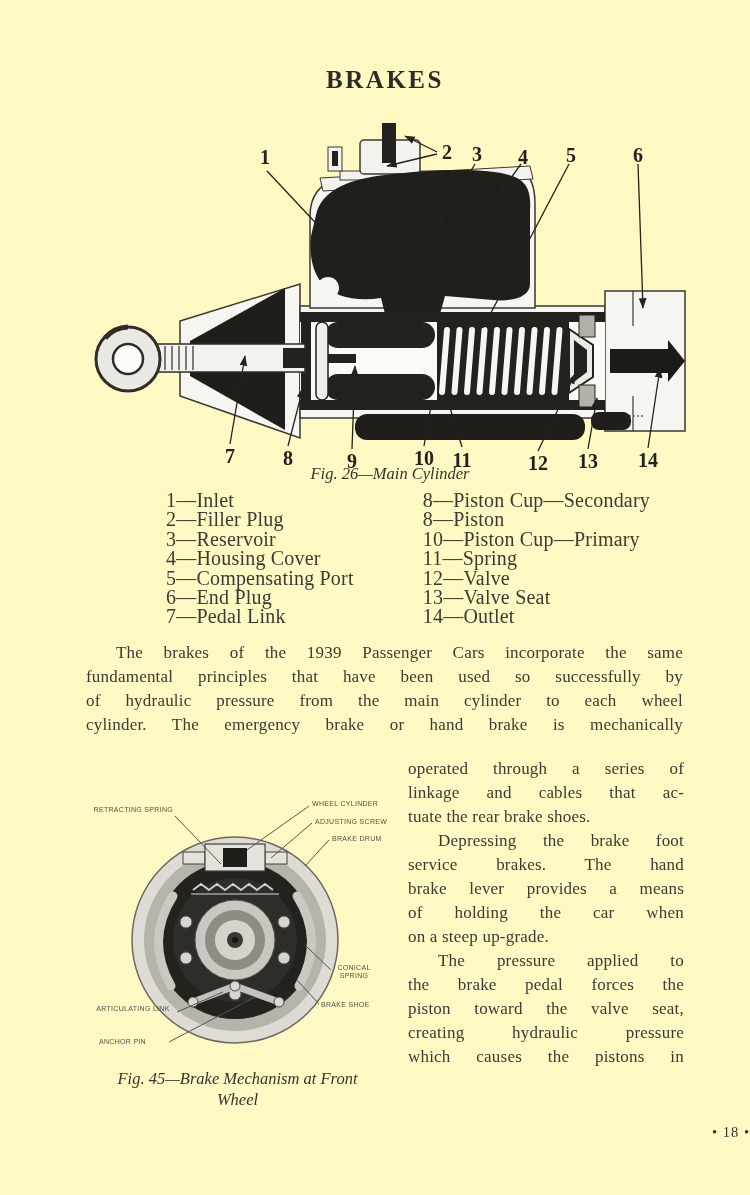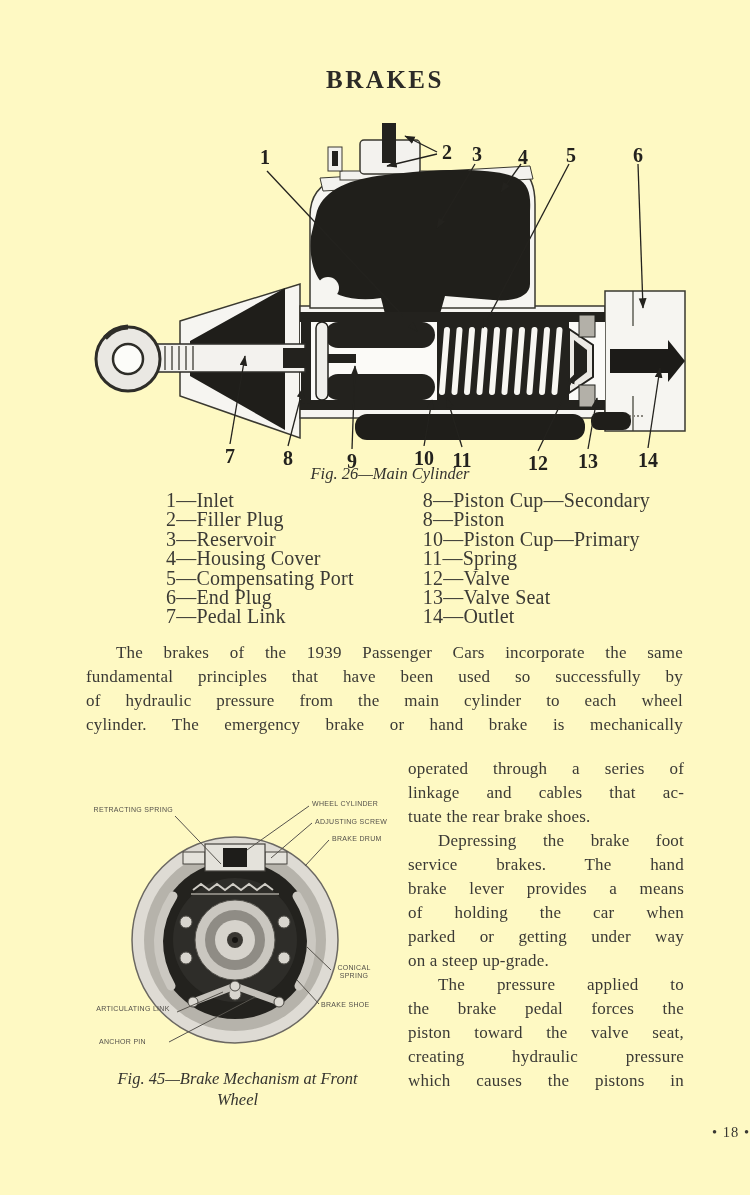--- a/index.html
+++ b/index.html
@@ -234,21 +234,20 @@
   </div>
 
   <div class="column">
     <div class="tline">operated through a series of</div>
     <div class="tline">linkage and cables that ac-</div>
     <div class="tline pend">tuate the rear brake shoes.</div>
     <div class="tline indent">Depressing the brake foot</div>
     <div class="tline">service brakes. The hand</div>
     <div class="tline">brake lever provides a means</div>
     <div class="tline">of holding the car when</div>
-    <div class="tline">parked or getting under way</div>
     <div class="tline pend">on a steep up-grade.</div>
     <div class="tline indent">The pressure applied to</div>
     <div class="tline">the brake pedal forces the</div>
     <div class="tline">piston toward the valve seat,</div>
     <div class="tline">creating hydraulic pressure</div>
     <div class="tline">which causes the pistons in</div>
   </div>
 
   <div class="fig27">
     <svg class="fig27-svg" width="322" height="288" viewBox="0 0 322 288">

